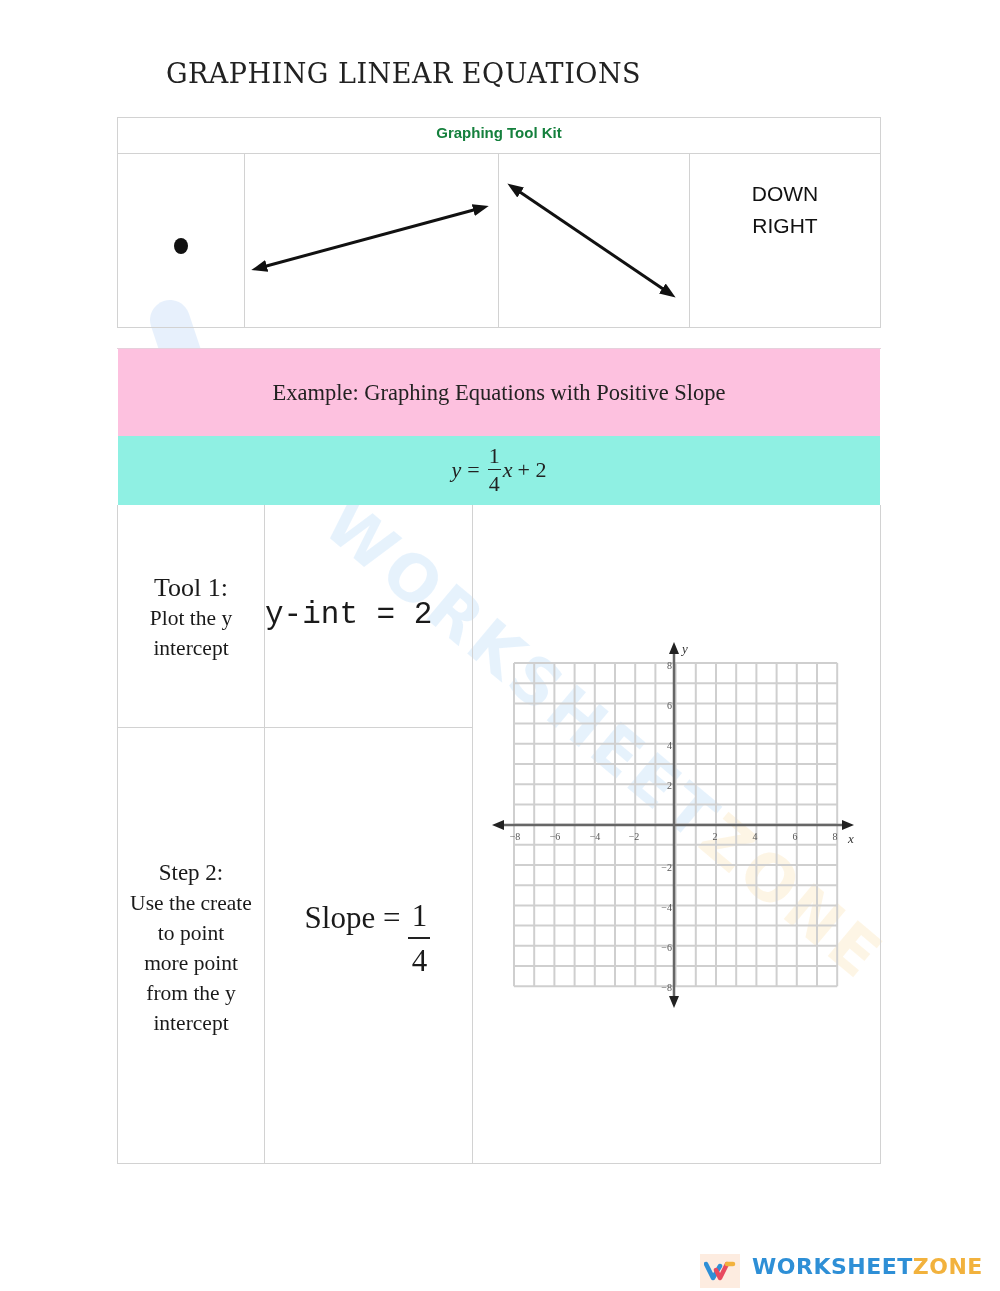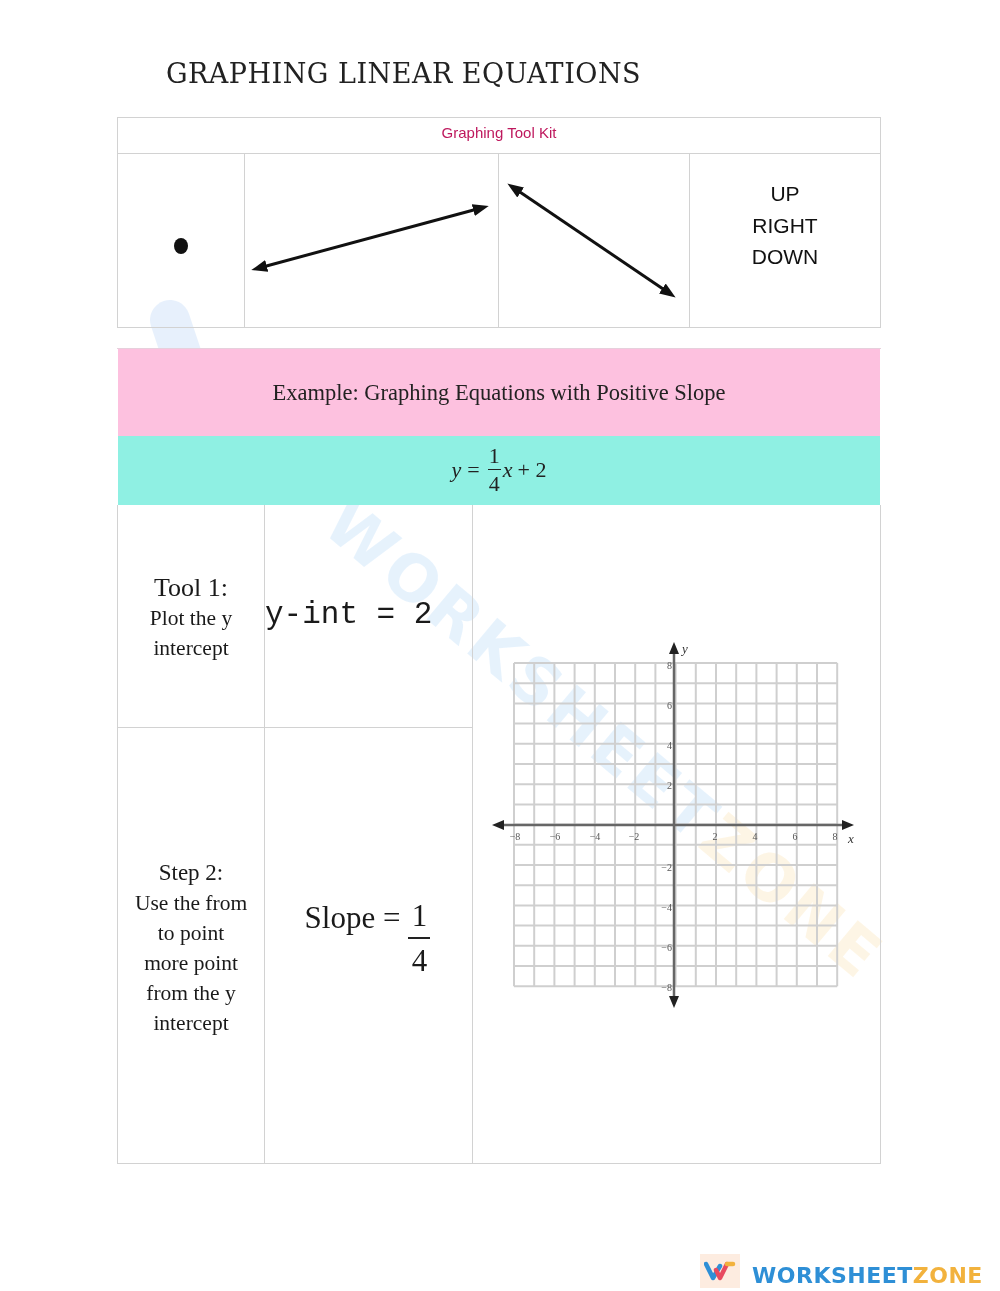--- a/index.html
+++ b/index.html
@@ -1,42 +1,42 @@
 <!DOCTYPE html>
 <html><head>
 <meta charset="utf-8">
 <style>
   html, body { margin: 0; padding: 0; background: #ffffff; }
   body { width: 1000px; height: 1291px; position: relative; overflow: hidden; font-family: "Liberation Serif", serif; color: #1a1a1a; }
   .abs { position: absolute; }
   .title { left: 0; width: 807px; top: 58px; text-align: center; font-family: "DejaVu Serif", serif; font-size: 27px; letter-spacing: 0.5px; color: #222; font-weight: normal; }
   .line-h { position: absolute; height: 1px; background: #d2d2d2; }
   .line-v { position: absolute; width: 1px; background: #d2d2d2; }
-  .toolkit-title { left: 118px; width: 762px; top: 124px; text-align: center; font-family: "Liberation Sans", sans-serif; font-size: 15px; color: #be185d; }
+  .toolkit-title { left: 118px; width: 762px; top: 124px; text-align: center; font-family: "Liberation Sans", sans-serif; font-size: 15px; color: #15803d; font-weight: bold; }
   .dir-list { left: 690px; width: 190px; top: 178px; text-align: center; font-family: "Liberation Sans", sans-serif; font-size: 21px; line-height: 31.5px; color: #111; }
   .pink { left: 118px; top: 349px; width: 762px; height: 87px; background: #fdc1df; }
   .teal { left: 118px; top: 436px; width: 762px; height: 69px; background: #8ff0e3; }
   .example-title { left: 118px; width: 762px; top: 380px; text-align: center; font-size: 22.5px; color: #222; }
   .equation { left: 118px; width: 762px; top: 437px; height: 66px; display: flex; align-items: center; justify-content: center; font-size: 22px; color: #222; }
   .frac { display: inline-flex; flex-direction: column; align-items: center; margin: 0 2px; line-height: 1; }
   .frac .num { padding: 0 1px 2px; }
   .frac .bar { width: 100%; height: 1px; background: #222; }
   .frac .den { padding-top: 3px; }
   .italic { font-style: italic; }
   .step-title { font-size: 26px; line-height: 30px; }
   .step-body { font-size: 21.5px; line-height: 30px; }
   .step1 { left: 118px; width: 146px; top: 573px; text-align: center; }
   .step2 { left: 118px; width: 146px; top: 858px; text-align: center; }
   .yint { left: 265px; width: 207px; top: 597px; font-size: 31px; font-family: Liberation Mono, monospace; }
   .slope { left: 265px; width: 207px; top: 900px; height: 90px; display: flex; align-items: flex-start; justify-content: center; font-size: 31px; }
   .slope .frac { font-size: 31px; margin-left: 8px; }
   .slope .frac .bar { width: 22px; height: 1.5px; }
   .slope .frac .num { padding-bottom: 6px; }
   .slope .frac .den { padding-top: 6px; }
-  .footer-logo { left: 700px; top: 1254px; height: 34px; display: flex; align-items: flex-end; }
+  .footer-logo { left: 700px; top: 1254px; height: 34px; display: flex; align-items: flex-start; }
   .logo-mark { width: 40px; height: 34px; background: #fdece0; display: flex; align-items: center; justify-content: center; }
   .brand-text { margin-left: 12px; font-family: "DejaVu Sans", sans-serif; font-weight: bold; font-size: 22px; letter-spacing: 0.5px; }
   .brand-a { color: #2e8fd6; }
   .brand-b { color: #f2b23d; }
   .watermark { left: 0; top: 0; width: 1000px; height: 1291px; pointer-events: none; }
 </style>
 </head>
 <body>
 
 <svg class="abs watermark" viewBox="0 0 1000 1291">
@@ -77,23 +77,22 @@
   </g>
   <g>
     <line x1="142" y1="115" x2="364" y2="55" stroke="#111" stroke-width="3" marker-start="url(#ahs)" marker-end="url(#ahs)"></line>
   </g>
   <g>
     <line x1="397" y1="35" x2="552" y2="140" stroke="#111" stroke-width="3" marker-start="url(#ahs)" marker-end="url(#ahs)"></line>
   </g>
 </svg>
 
 <div class="abs dir-list">
-  <div>UP</div>
+  <div>DOWN</div>
   <div>RIGHT</div>
-  <div>DOWN</div>
 </div>
 
 <div class="abs pink"></div>
 <div class="abs teal"></div>
 <div class="line-h" style="left:117px;top:348px;width:764px;background:#e6d0dc;"></div>
 
 <div class="abs example-title">Example: Graphing Equations with Positive Slope</div>
 
 <div class="abs equation">
   <span class="italic">y</span>
@@ -118,21 +117,21 @@
 
 <div class="abs step1">
   <div class="step-title">Tool 1:</div>
   <div class="step-body">Plot the y</div>
   <div class="step-body">intercept</div>
 </div>
 <div class="abs yint">y-int = 2</div>
 
 <div class="abs step2">
   <div class="step-body" style="font-size:23px;">Step 2:</div>
-  <div class="step-body">Use the from</div>
+  <div class="step-body">Use the create</div>
   <div class="step-body">to point</div>
   <div class="step-body">more point</div>
   <div class="step-body">from the y</div>
   <div class="step-body">intercept</div>
 </div>
 <div class="abs slope">
   <span>Slope =</span>
   <span class="frac">
     <span class="num">1</span>
     <span class="bar"></span>

